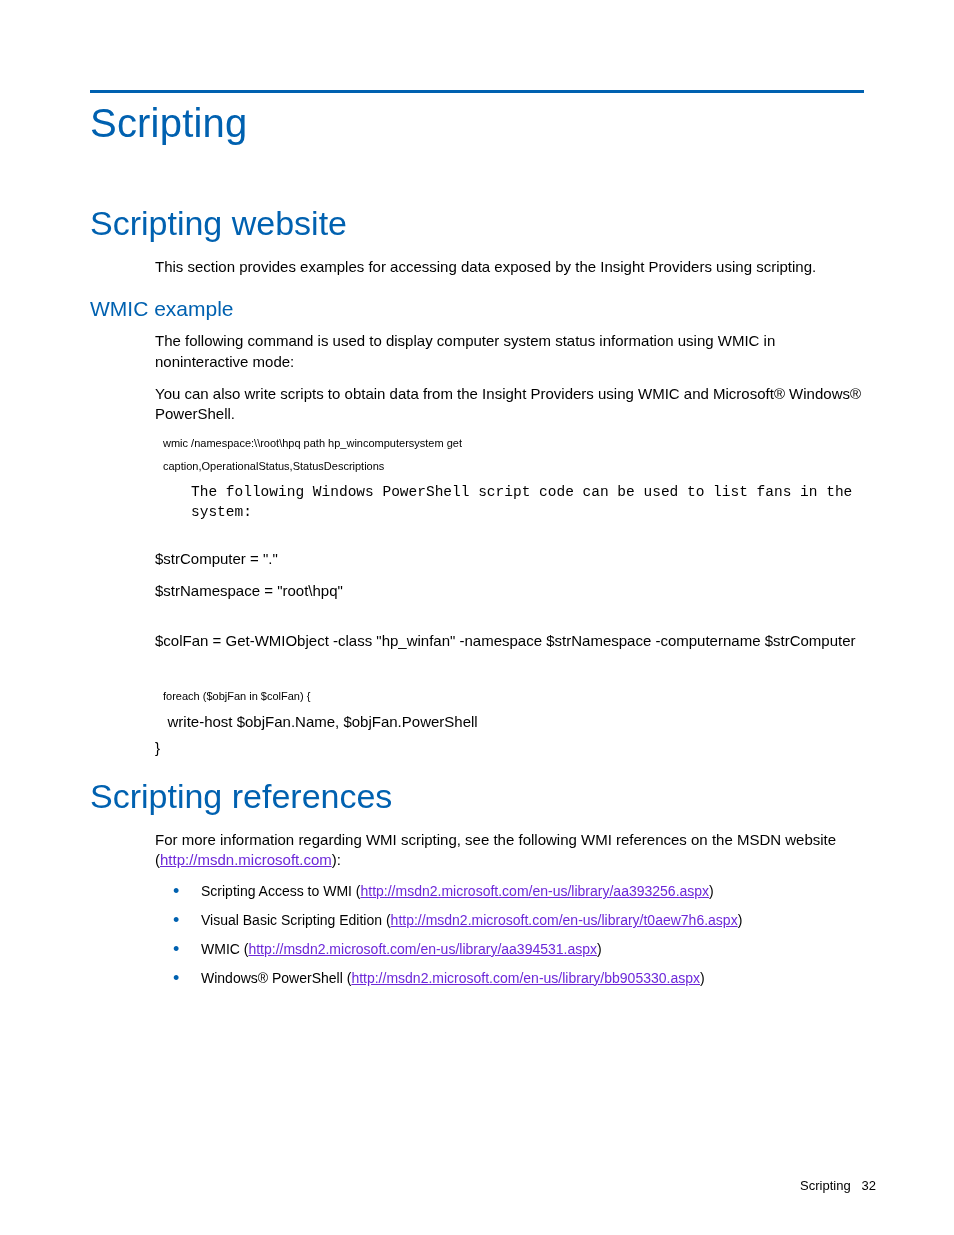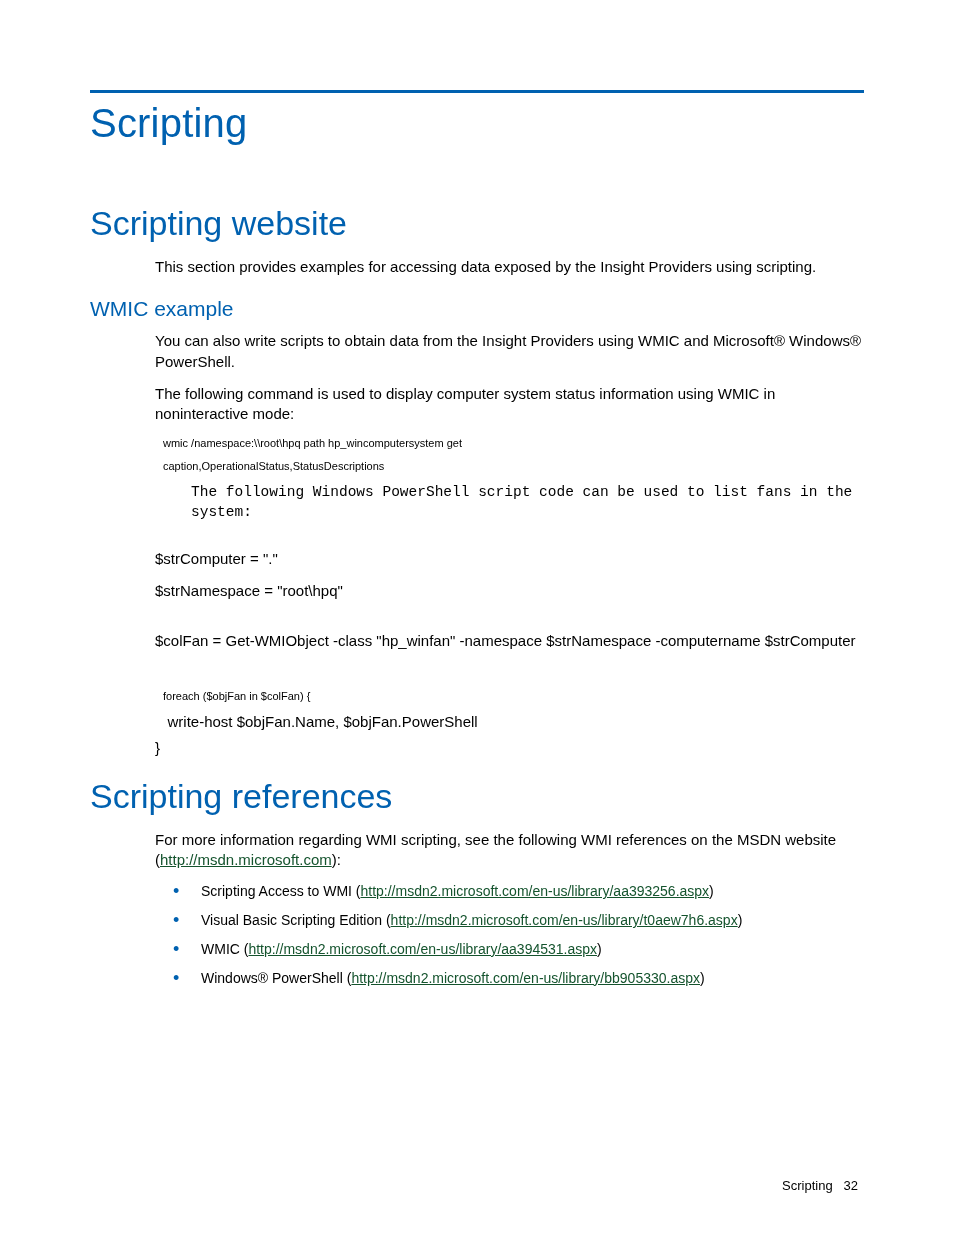--- a/index.html
+++ b/index.html
@@ -61,21 +61,21 @@
   }
   pre.mono {
     font-family: "Courier New", Courier, monospace;
     font-size: 14.5px;
     line-height: 1.4;
     margin: 2px 0 8px 36px;
     white-space: pre-wrap;
   }
   .spacer-sm { height: 18px; }
   a.link, span.link {
-    color: #14532d;
+    color: #6d28d9;
     text-decoration: underline;
   }
   ul.ref-list {
     list-style: none;
     padding: 0;
     margin: 8px 0 0 18px;
   }
   ul.ref-list li {
     font-size: 14px;
     line-height: 1.35;
@@ -88,42 +88,42 @@
     position: absolute;
     left: 0;
     top: 0;
     color: #0061b0;
     font-size: 18px;
     line-height: 1.1;
   }
   .footer {
     position: absolute;
     bottom: 42px;
-    right: 96px;
+    right: 78px;
     font-size: 13px;
     color: #000;
   }
 </style>
 </head>
 <body>
 
 <div class="page">
 
   <div class="rule"></div>
   <h1 class="page-title">Scripting</h1>
 
   <h2 class="section">Scripting website</h2>
   <div class="body-indent">
     <p class="body">This section provides examples for accessing data exposed by the Insight Providers using scripting.</p>
   </div>
 
   <h3 class="subsection">WMIC example</h3>
   <div class="body-indent">
+    <p class="body">The following command is used to display computer system status information using WMIC in noninteractive mode:</p>
     <p class="body">You can also write scripts to obtain data from the Insight Providers using WMIC and Microsoft® Windows® PowerShell.</p>
-    <p class="body">The following command is used to display computer system status information using WMIC in noninteractive mode:</p>
 
     <p class="code-nopad">wmic /namespace:\\root\hpq path hp_wincomputersystem get</p>
     <p class="code-nopad">caption,OperationalStatus,StatusDescriptions</p>
     <pre class="mono">The following Windows PowerShell script code can be used to list fans in the system:</pre>
 
     <div class="spacer-sm"></div>
     <p class="body">$strComputer = "."</p>
     <p class="body">$strNamespace = "root\hpq"</p>
     <div class="spacer-sm"></div>
     <p class="body">$colFan = Get-WMIObject -class "hp_winfan" -namespace $strNamespace -computername $strComputer</p>

